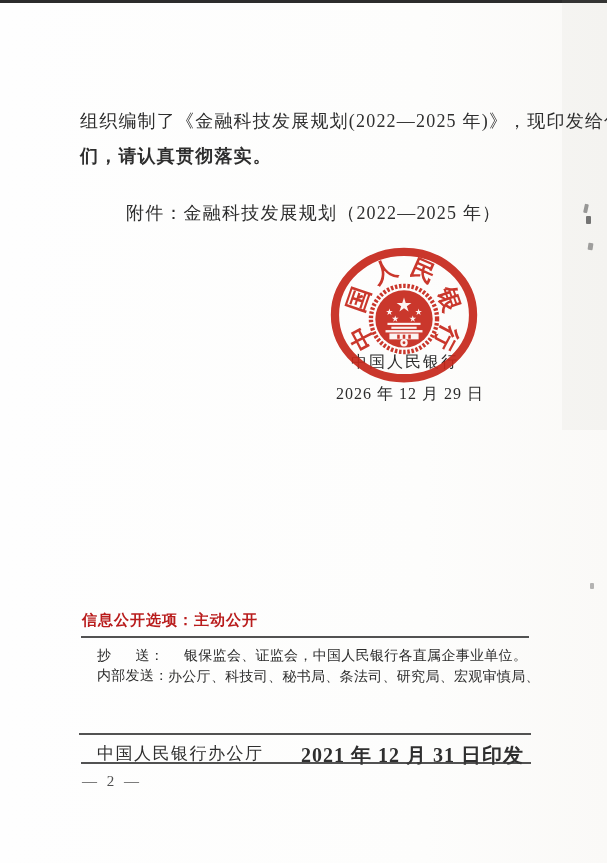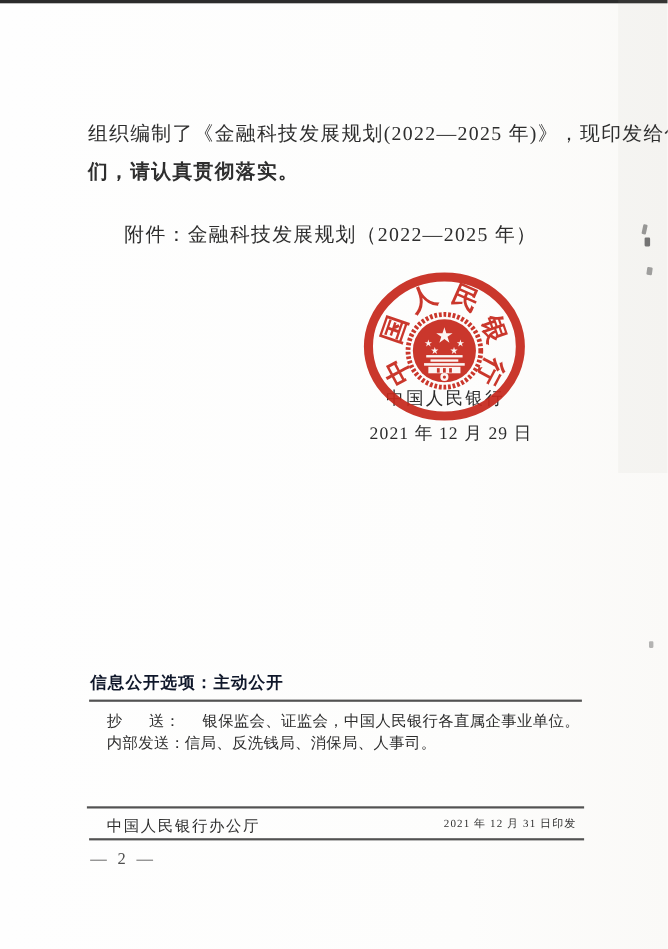--- a/index.html
+++ b/index.html
@@ -10,46 +10,46 @@
     color:#2f2f2f;
   }
   .abs{position:absolute;}
   .nowrap{white-space:nowrap;}
 
   #top-border{left:0;top:0;width:607px;height:3px;background:#2c2c2c;}
 
   .body-text{font-size:18px;letter-spacing:1.2px;color:#2e2e2e;}
   #body-line1{left:80px;top:109px;}
   #body-line2{left:80px;top:144px;font-weight:bold;}
-  #attachment-line{left:113px;top:201px;}
+  #attachment-line{left:126px;top:201px;}
 
   
   #seal-wrap{left:326px;top:245px;width:156px;height:142px;z-index:3;}
   #issuer-name{left:351px;top:352px;font-size:16px;letter-spacing:2px;color:#2b2b2b;z-index:2;}
   #issue-date{left:336px;top:384px;font-size:16px;letter-spacing:1px;color:#2d2d2d;z-index:1;}
 
   
   #disclosure-heading{
     left:82px;top:611px;font-family:"Liberation Sans","DejaVu Sans",sans-serif;
-    font-weight:bold;font-size:15px;color:#0f172a;letter-spacing:1px;
+    font-weight:bold;font-size:15px;color:#b91c1c;letter-spacing:1px;
   }
   .sep{background:#3a3a3a;height:2px;opacity:.88;}
   #sep-1{left:81px;top:636px;width:448px;}
   #sep-2{left:79px;top:733px;width:452px;}
   #sep-3{left:81px;top:762px;width:450px;}
 
   .footer-text{font-size:14px;color:#2d2d2d;letter-spacing:.3px;}
   #cc-label{left:97px;top:647px;width:67px;display:flex;justify-content:space-between;}
   #cc-content{left:168px;top:647px;margin-left:16px;}
   #internal-label{left:97px;top:667px;}
   #internal-lines{left:168px;top:667px;}
   #internal-lines .iline{display:block;line-height:19.3px;white-space:nowrap;}
 
-  #issuing-office{left:97px;top:742px;font-size:14px;letter-spacing:1.5px;}
-  #print-date{right:83px;top:742px;font-size:10px;letter-spacing:1px;}
+  #issuing-office{left:97px;top:742px;font-size:17px;letter-spacing:1.5px;}
+  #print-date{right:83px;top:742px;font-size:20px;letter-spacing:1px;font-weight:bold;}
   #page-number{left:82px;top:773px;font-size:15px;color:#4f4f4f;letter-spacing:3px;}
 
   
   .artifact{background:#4a4a4a;border-radius:1px;}
   #artifact-1{left:584px;top:204px;width:4px;height:9px;opacity:.55;transform:rotate(12deg);}
   #artifact-2{left:586px;top:216px;width:5px;height:8px;opacity:.75;}
   #artifact-3{left:588px;top:243px;width:5px;height:7px;opacity:.5;transform:rotate(8deg);}
   #artifact-4{left:590px;top:583px;width:4px;height:6px;opacity:.4;}
   #right-strip{left:562px;top:0;width:45px;height:430px;background:rgba(170,168,160,.07);}
 
@@ -59,21 +59,21 @@
 <body>
 
 <div id="top-border" class="abs"></div>
 <div id="right-strip" class="abs"></div>
 
 <div id="body-line1" class="abs body-text nowrap">组织编制了《金融科技发展规划(2022—2025 年)》，现印发给你</div>
 <div id="body-line2" class="abs body-text nowrap">们，请认真贯彻落实。</div>
 <div id="attachment-line" class="abs body-text nowrap">附件：金融科技发展规划（2022—2025 年）</div>
 
 <div id="issuer-name" class="abs nowrap">中国人民银行</div>
-<div id="issue-date" class="abs nowrap">2021 年 12 月 29 日</div>
+<div id="issue-date" class="abs nowrap">2026 年 12 月 29 日</div>
 
 <div id="seal-wrap" class="abs">
   <svg width="156" height="142" viewBox="0 0 160 146">
     <defs>
       <polygon id="star" points="0,-1 0.2245,-0.309 0.951,-0.309 0.3633,0.118 0.5878,0.809 0,0.382 -0.5878,0.809 -0.3633,0.118 -0.951,-0.309 -0.2245,-0.309"></polygon>
     </defs>
     <g opacity="0.92">
       <ellipse cx="80" cy="72" rx="71" ry="65" fill="none" stroke="#c6271b" stroke-width="8.5"></ellipse>
       <g fill="#c6271b" font-size="25" text-anchor="middle">
         <text class="seal-arc-char" transform="rotate(-118 80 72)" x="80" y="31">中</text>
@@ -113,21 +113,21 @@
 <div id="sep-1" class="abs sep"></div>
 
 <div id="cc-label" class="abs footer-text">
   <span>抄</span>
   <span>送：</span>
 </div>
 <div id="cc-content" class="abs footer-text nowrap">银保监会、证监会，中国人民银行各直属企事业单位。</div>
 
 <div id="internal-label" class="abs footer-text nowrap">内部发送：</div>
 <div id="internal-lines" class="abs footer-text">
-  <span class="iline">信局、反洗钱局、消保局、人事司。</span>
+  <span class="iline">办公厅、科技司、秘书局、条法司、研究局、宏观审慎局、</span>
 </div>
 
 <div id="sep-2" class="abs sep"></div>
 <div id="issuing-office" class="abs nowrap">中国人民银行办公厅</div>
 <div id="print-date" class="abs nowrap">2021 年 12 月 31 日印发</div>
 <div id="sep-3" class="abs sep"></div>
 <div id="page-number" class="abs nowrap">— 2 —</div>
 
 <div id="artifact-1" class="abs artifact"></div>
 <div id="artifact-2" class="abs artifact"></div>

